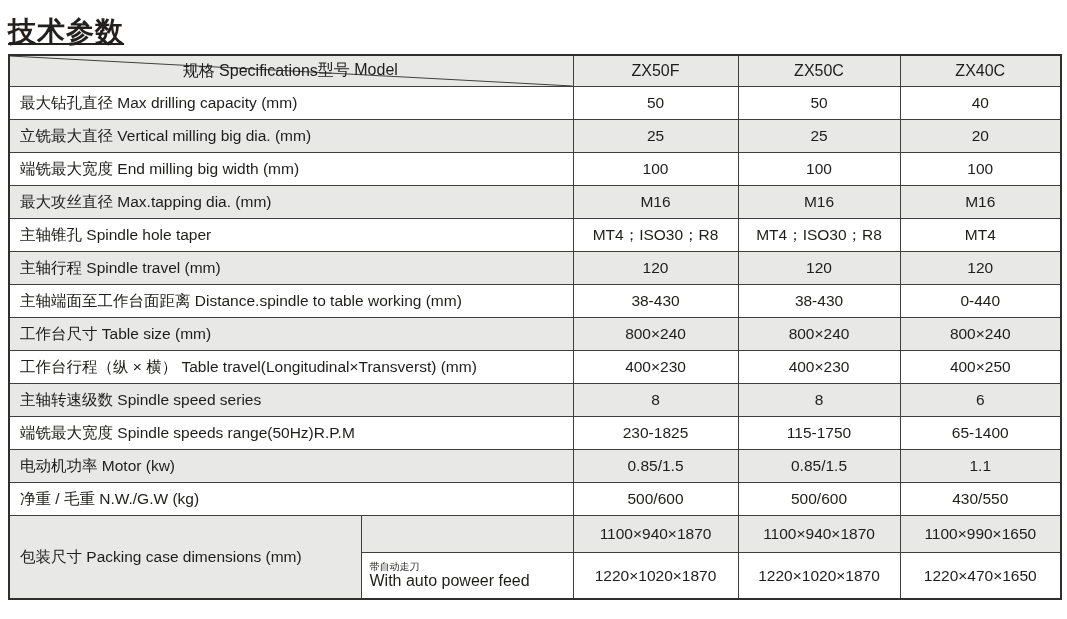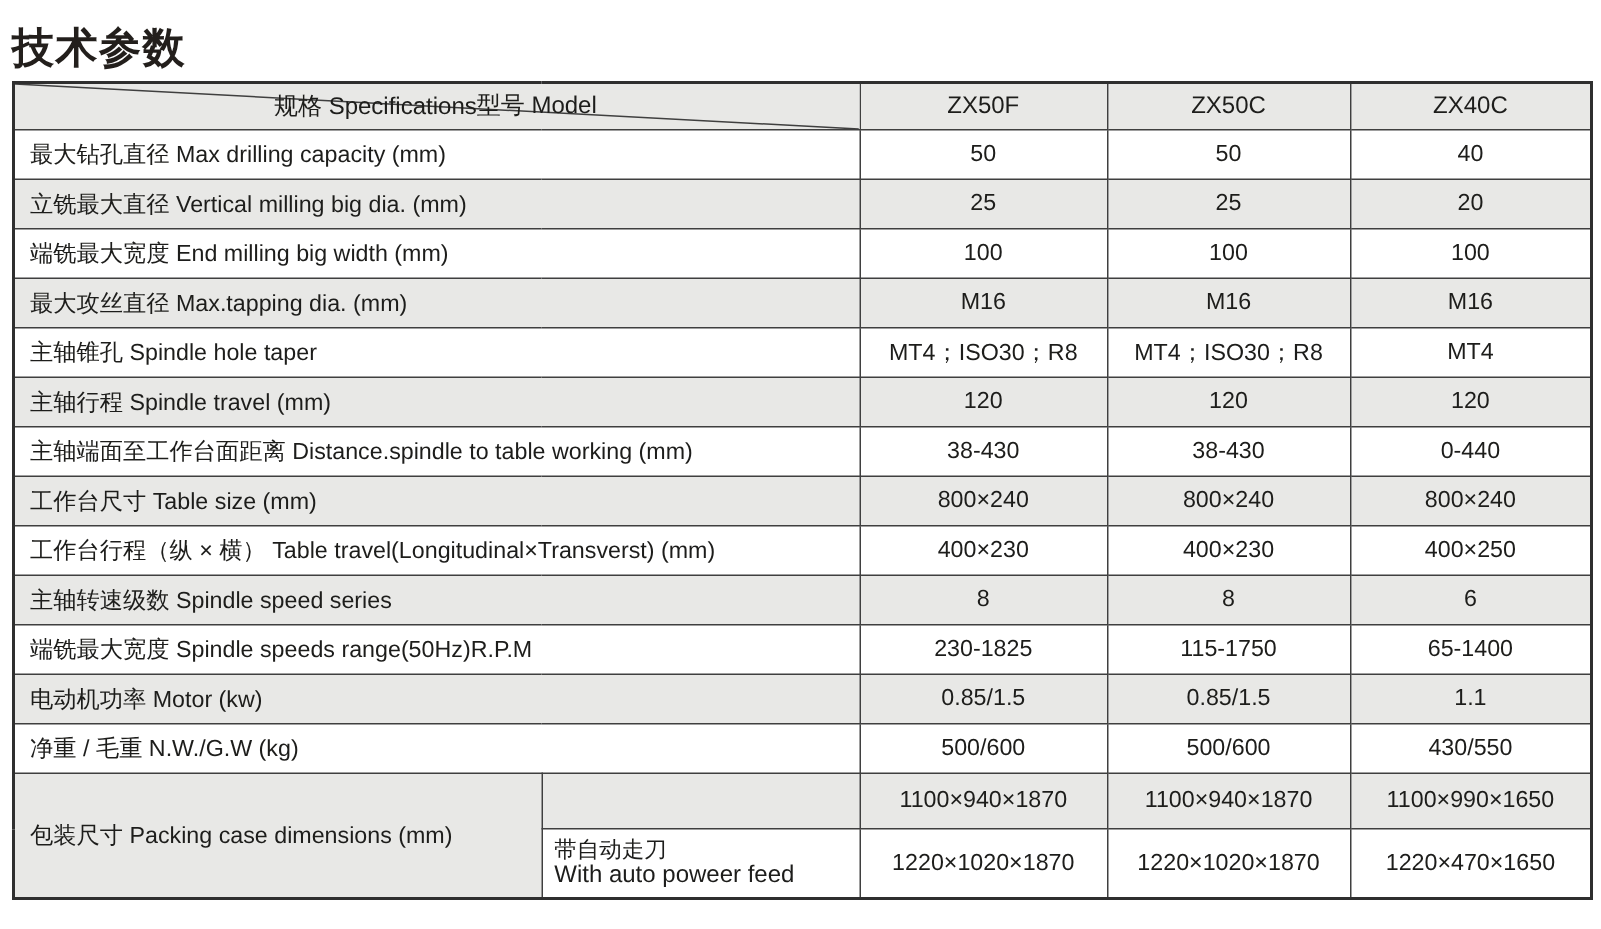--- a/index.html
+++ b/index.html
@@ -18,20 +18,21 @@
     display: flex;
     align-items: center;
     gap: 14px;
     white-space: nowrap;
   }
   .page-title .zh {
     font-size: 28px;
     font-weight: bold;
     letter-spacing: 1px;
     color: #231f1c;
+    text-decoration: underline;
   }
   .page-title .en {
     font-size: 27px;
     font-weight: 500;
     color: #2a2724;
   }
   table.spec {
     margin-left: 8px;
     border-collapse: collapse;
     table-layout: fixed;
@@ -92,21 +93,21 @@
     display: block;
   }
   td.model { font-size: 16px; }
 
   td.packlabel { vertical-align: middle; }
   td.sub {
     text-align: left;
     padding-left: 8px;
     white-space: nowrap;
   }
-  td.sub .l1 { font-size: 15px; line-height: 1.15; }
+  td.sub .l1 { font-size: 10px; line-height: 1.15; }
   td.sub .l2 { font-size: 16px; line-height: 1.15; }
 </style>
 </head>
 <body>
 
 <div class="page-title">
   <span class="zh">技术参数</span>
 </div>
 
 <table class="spec">

